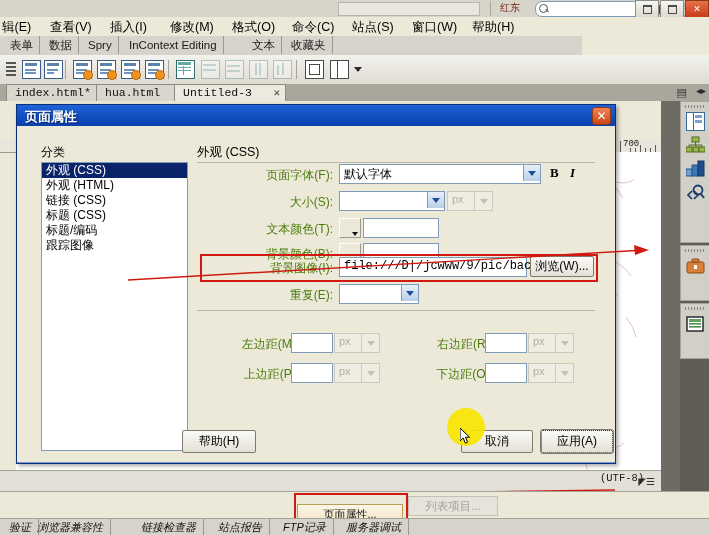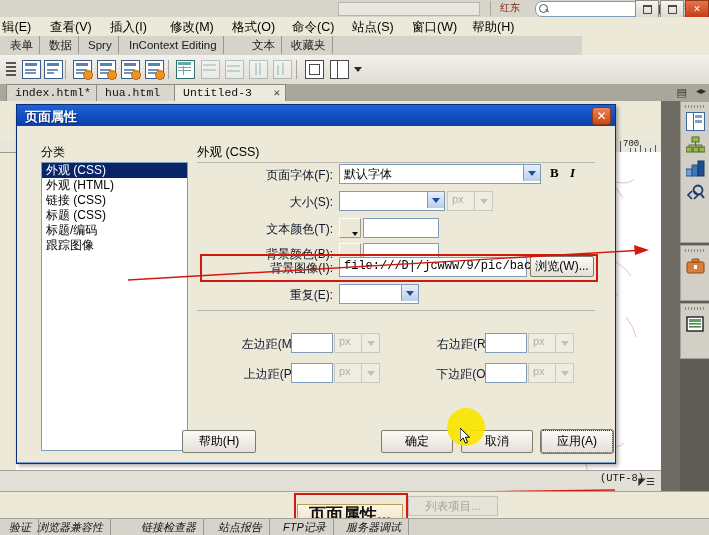--- a/index.html
+++ b/index.html
@@ -98,21 +98,21 @@
   #dock{left:680px;top:101px;width:29px;height:390px;background:#5f5c56;}
   .dockgrp{position:absolute;left:0;width:29px;background:#d2cfc7;border:1px solid #a6a39b;}
   .grip{position:absolute;left:4px;top:3px;width:21px;height:3px;
      background:repeating-linear-gradient(90deg,#8a8780 0 1px,transparent 1px 3px);}
   .dicon{position:absolute;left:5px;width:19px;height:19px;}
 
   
   #propbar{left:0;top:491px;width:709px;height:27px;background:#ece9d8;border-top:1px solid #a5a29a;}
   #btn-pageprop{position:absolute;left:297px;top:12px;width:104px;height:18px;
      background:linear-gradient(#fdf6e6,#f0e2c4);border:1px solid #b99d58;
-     font-size:17px;color:#111;display:flex;align-items:center;justify-content:center;font-weight:bold;}
+     font-size:11px;color:#111;display:flex;align-items:center;justify-content:center;}
   #redbox-pageprop{position:absolute;left:294px;top:1px;width:110px;height:24px;
      border:2px solid #d01a0f;}
   #btn-listitem{position:absolute;left:408px;top:4px;width:88px;height:18px;
      background:#e6e3da;border:1px solid #c3c0b8;color:#a8a49b;font-size:11.5px;
      display:flex;align-items:center;justify-content:center;}
   #arrow-tail{position:absolute;left:400px;top:-3px;width:215px;height:2px;}
 
   #tabbar2{left:0;top:518px;width:709px;height:17px;background:#d6d3ca;border-top:1px solid #a5a29a;font-style:italic;}
   .btab{position:absolute;top:0;height:17px;line-height:16px;font-size:11px;padding:0 7px;
      border-right:1px solid #9b9890;color:#111;white-space:nowrap;}
@@ -132,21 +132,21 @@
   .lbl{position:absolute;font-size:12px;color:#000;white-space:nowrap;}
   #cat-label{left:24px;top:18px;}
   #cat-list{position:absolute;left:24px;top:36px;width:145px;height:287px;
      background:#fff;border:1px solid #7f9db9;overflow:hidden;}
   .cat-item{height:15px;line-height:15px;padding-left:4px;font-size:12px;color:#000;white-space:nowrap;}
   .cat-item.sel{background:#0a246a;color:#fff;}
 
   #sec-title{position:absolute;left:180px;top:18px;font-size:12.5px;color:#000;}
   #sec-rule{position:absolute;left:180px;top:36px;width:398px;height:1px;background:#b9b6ac;}
 
-  .field-label{position:absolute;font-size:12px;color:#0f172a;text-align:right;white-space:nowrap;}
+  .field-label{position:absolute;font-size:12px;color:#4d7c0f;text-align:right;white-space:nowrap;}
   .sel-box{position:absolute;height:18px;background:#fff;border:1px solid #7f9db9;}
   .sel-box .arrow{position:absolute;right:0px;top:0px;width:16px;height:16px;
      background:linear-gradient(#e8f0fb,#b9cfe8);border-left:1px solid #7f9db9;}
   .sel-box .arrow:after{content:"";position:absolute;left:4px;top:6px;width:0;height:0;
      border-left:4px solid transparent;border-right:4px solid transparent;border-top:5px solid #1a4e9b;}
   .sel-box .v{position:absolute;left:4px;top:1px;font-size:12px;color:#000;}
   .txt-box{position:absolute;height:18px;background:#fff;border:1px solid #7f9db9;}
   .txt-box .v{position:absolute;left:4px;top:1px;font-size:12px;color:#000;
      font-family:"Liberation Mono","DejaVu Sans Mono",monospace;}
   .swatch{position:absolute;width:20px;height:18px;background:#ece9d8;
@@ -560,21 +560,20 @@
     <div class="field-label" style="left:384px;top:240px;width:92px">下边距(O):</div>
     <div class="txt-box" style="left:468px;top:237px;width:40px">
       <div class="v"></div>
     </div>
     <div class="unit-box" style="left:511px;top:237px;width:26px">
       <div class="v">px</div>
     </div>
     <div class="unit-arrow" style="left:538px;top:237px"></div>
 
     <div class="dbtn" style="left:165px;top:304px;width:72px">帮助(H)</div>
-    <div class="dbtn" style="left:364px;top:304px;width:70px">确定</div>
     <div class="dbtn" style="left:444px;top:304px;width:70px">取消</div>
     <div class="dbtn dotted" style="left:524px;top:304px;width:70px">应用(A)</div>
 
     <div id="dlg-bottomrule"></div>
   </div>
 </div>
 
 <svg class="arrow-line" style="left:0;top:100px;width:709px;height:300px">
   <line x1="128" y1="180" x2="645" y2="150" stroke="#d01a0f" stroke-width="1.4"></line>
   <polygon points="649,150 634,145 635,155" fill="#d01a0f"></polygon>

